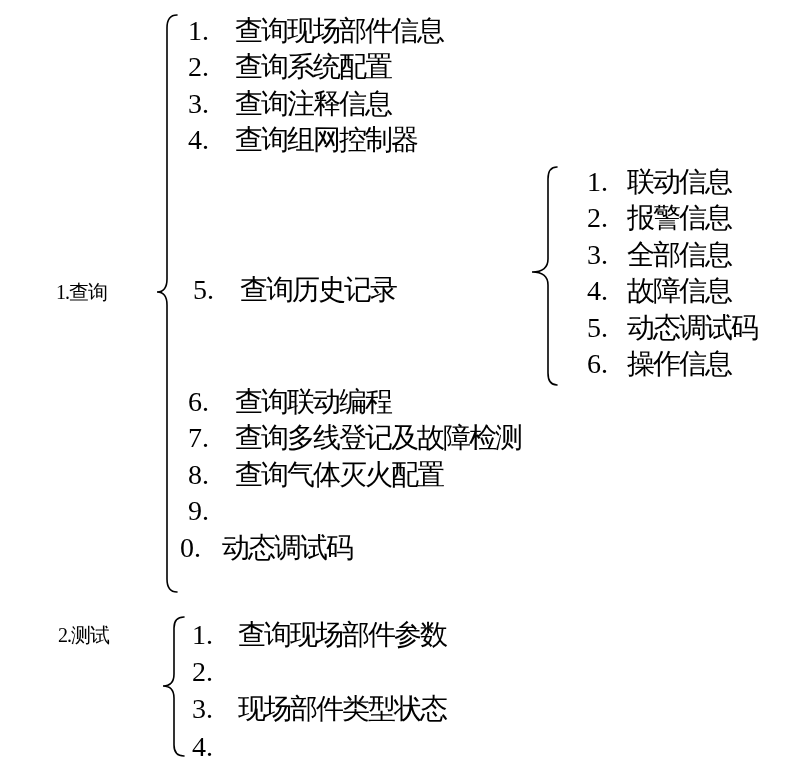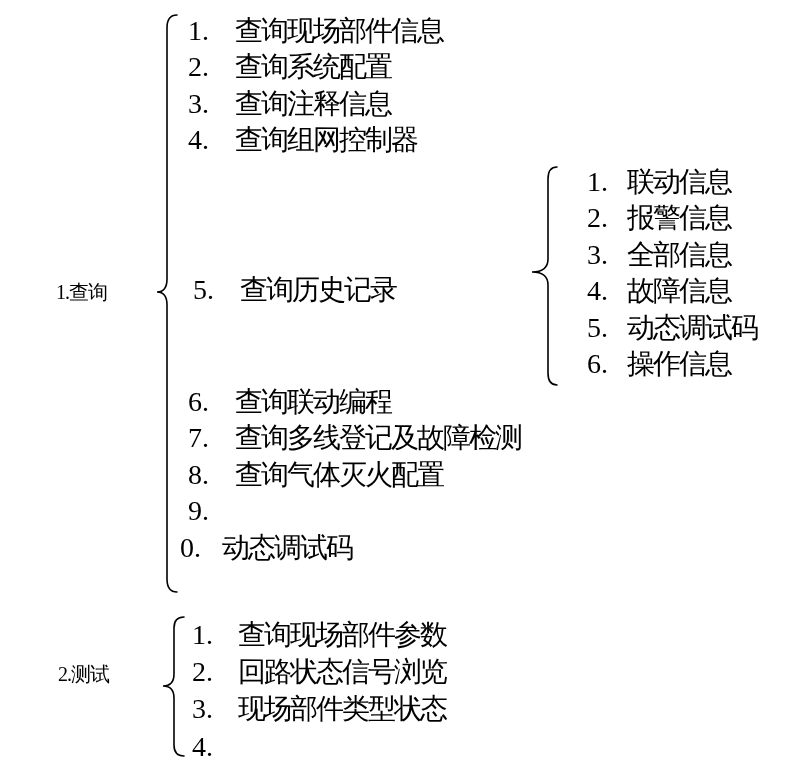--- a/index.html
+++ b/index.html
@@ -122,33 +122,32 @@
   </div>
   <div class="row" style="left:587px; top:310px">
     <span class="num" style="width:40px">5.</span>
     <span class="txt">动态调试码</span>
   </div>
   <div class="row" style="left:587px; top:346px">
     <span class="num" style="width:40px">6.</span>
     <span class="txt">操作信息</span>
   </div>
 
-  <div class="section-label" style="left:58px; top:656px">2.测试</div>
+  <div class="section-label" style="left:58px; top:617px">2.测试</div>
 
   <svg class="brace" style="left:162px; top:616px" width="23" height="141" viewBox="0 0 23 141">
     <path d="M 22,1 Q 12,1 12,12 L 12,58 Q 12,70 1,70 Q 12,70 12,82 L 12,129 Q 12,140 22,140"></path>
   </svg>
 
   <div class="row" style="left:192px; top:617px">
     <span class="num" style="width:46px">1.</span>
     <span class="txt">查询现场部件参数</span>
   </div>
   <div class="row" style="left:192px; top:654px">
     <span class="num" style="width:46px">2.</span>
-    <span class="txt">回路状态信号浏览</span>
   </div>
   <div class="row" style="left:192px; top:691px">
     <span class="num" style="width:46px">3.</span>
     <span class="txt">现场部件类型状态</span>
   </div>
   <div class="row" style="left:192px; top:729px">
     <span class="num" style="width:46px">4.</span>
   </div>
 
 </div>

